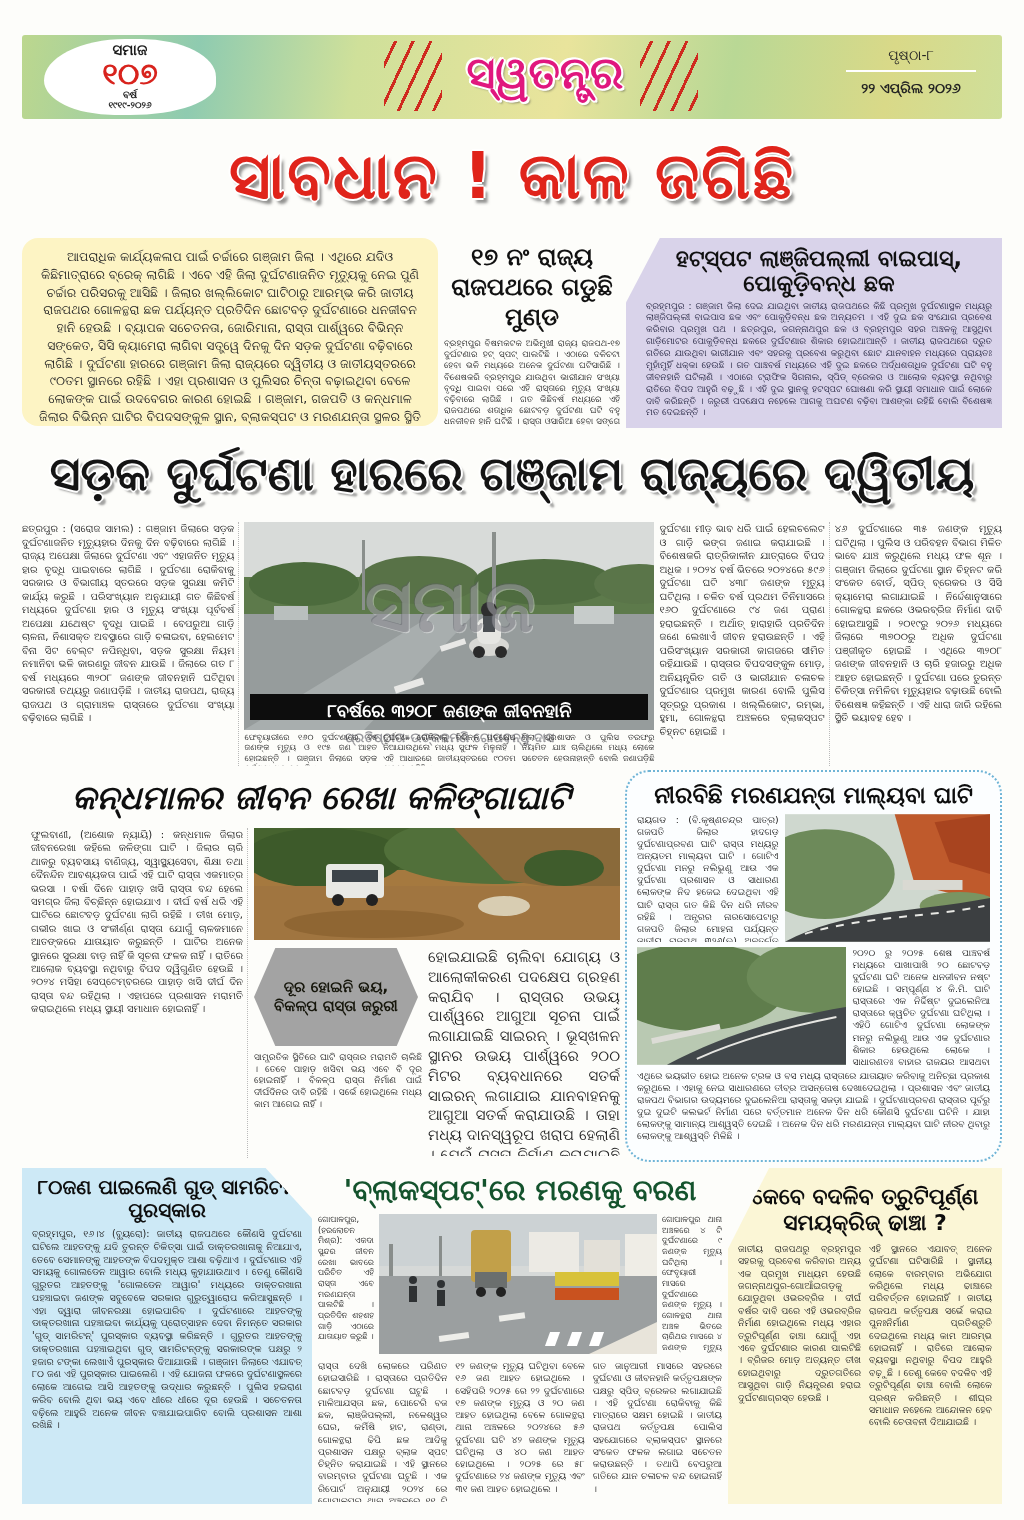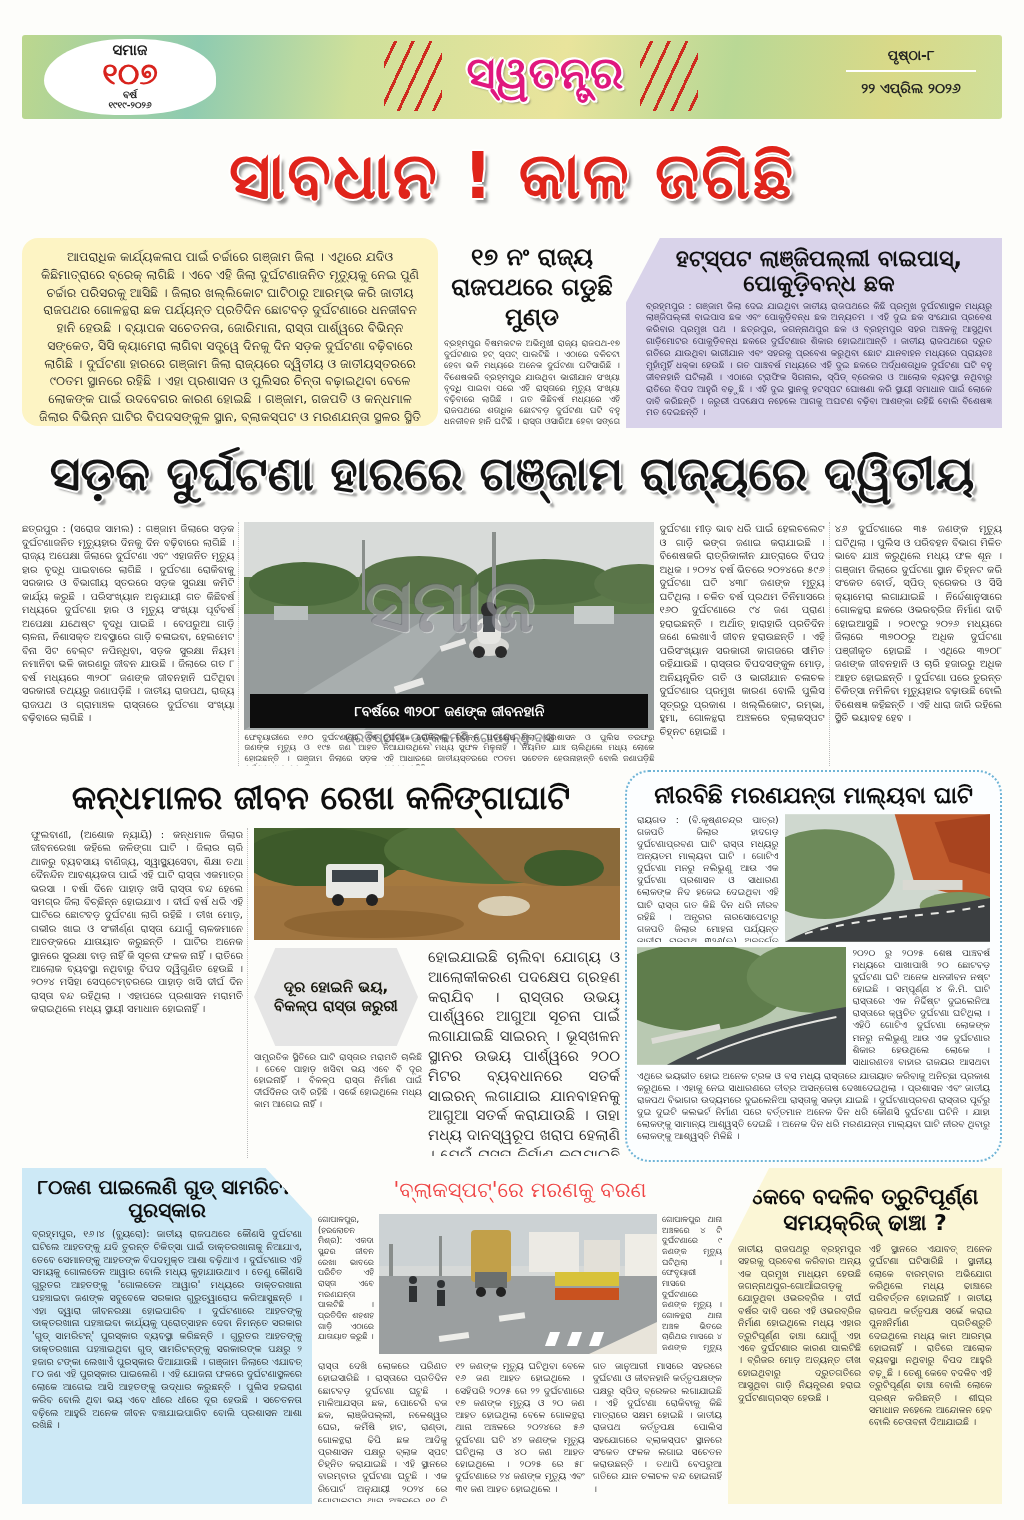--- a/index.html
+++ b/index.html
@@ -18,21 +18,21 @@
   #logo-107{font-size:30px;font-weight:bold;color:#d8231d;line-height:1.05;}
   #logo-varsha{font-size:10px;font-weight:bold;color:#1c1c1c;line-height:1;}
   #logo-years{font-size:9px;font-weight:bold;color:#1c1c1c;}
   .stripes{position:absolute;top:6px;width:58px;height:70px;
     background:repeating-linear-gradient(115deg,transparent 0 9px,#cf2a1f 9px 12px,transparent 12px 16px);}
   #stripes-l{left:362px;} #stripes-r{left:618px;}
   #edition-title{position:absolute;left:428px;top:12px;width:190px;text-align:center;
     font-size:44px;font-weight:bold;color:#e0177e;
     text-shadow:-2px 0 #fff,2px 0 #fff,0 -2px #fff,0 2px #fff,2px 2px #fff,-2px -2px #fff,3px 3px 2px rgba(60,60,60,.45);}
   #banner-right{position:absolute;right:26px;top:12px;width:130px;text-align:center;color:#222;}
-  #page-label{font-size:14px;font-weight:bold;border-bottom:2px solid #fff;padding-bottom:6px;}
+  #page-label{font-size:14px;font-weight:normal;border-bottom:2px solid #fff;padding-bottom:6px;}
   #date-label{font-size:14px;font-weight:bold;padding-top:8px;}
 
   
   #main-headline{left:0;top:126px;width:1024px;height:102px;text-align:center;
     font-size:64px;font-weight:bold;color:#e0241b;line-height:100px;letter-spacing:2px;
     text-shadow:-2px 0 #fff,2px 0 #fff,0 -2px #fff,0 2px #fff,4px 5px 3px rgba(40,40,40,.5);}
 
   
   #intro-box{left:22px;top:238px;width:416px;height:188px;background:#fdf4c4;border-radius:16px;
     padding:10px 14px;box-sizing:border-box;font-size:12.5px;line-height:1.42;text-align:center;color:#262626;}
@@ -48,41 +48,41 @@
   #headline2{left:22px;top:430px;width:980px;height:90px;text-align:center;
     font-size:47px;font-weight:bold;color:#141414;line-height:88px;
     text-shadow:-2px 0 #fff,2px 0 #fff,0 -2px #fff,0 2px #fff,4px 4px 2px rgba(90,90,90,.55);}
 
   
   #row-b{left:22px;top:522px;width:980px;height:244px;display:flex;gap:5px;}
   #row-b .col{font-size:10px;line-height:1.35;text-align:justify;overflow:hidden;}
   #rb-c1{width:216px;border-right:1px dotted #b9b9b9;padding-right:4px;}
   #rb-photo{width:410px;position:relative;}
   #rb-photo svg{display:block;}
-  #rb-caption{position:absolute;left:6px;right:6px;top:172px;height:34px;background:#0d0d0d;color:#fff;
-    font-size:14px;font-weight:bold;text-align:center;line-height:34px;}
+  #rb-caption{position:absolute;left:6px;right:6px;top:172px;height:26px;background:#0d0d0d;color:#fff;
+    font-size:18px;font-weight:bold;text-align:center;line-height:34px;}
   #watermark{position:absolute;left:0;top:40px;width:100%;text-align:center;font-size:74px;font-weight:bold;
     color:rgba(90,90,100,.42);text-shadow:1px 1px 0 rgba(255,255,255,.4);pointer-events:none;}
   #watermark-sub{position:absolute;left:0;top:208px;width:100%;text-align:center;font-size:13px;font-weight:bold;
     color:rgba(70,70,80,.55);pointer-events:none;}
   #rb-mini{position:absolute;left:0;top:210px;width:100%;display:flex;gap:6px;}
   #rb-mini div{flex:1;font-size:8.3px;line-height:1.25;text-align:justify;height:34px;overflow:hidden;}
   #rb-c3{width:168px;border-right:1px dotted #b9b9b9;padding-right:4px;}
   #rb-c4{width:170px;}
 
   
   #row-c{left:22px;top:770px;width:980px;height:392px;}
   #kandhamal{position:absolute;left:0;top:0;width:598px;height:392px;}
-  #kandhamal .t{font-size:33px;font-weight:bold;text-align:center;color:#0e0e0e;height:58px;line-height:56px;}
+  #kandhamal .t{font-size:33px;font-weight:bold;text-align:center;color:#0e0e0e;height:58px;line-height:56px;font-style:italic;}
   #kh-body{display:flex;gap:6px;height:330px;}
   #kh-c1{width:222px;font-size:10px;line-height:1.34;text-align:justify;overflow:hidden;border-right:1px dotted #bbb;padding-right:4px;margin-left:9px;}
   #kh-right{width:366px;}
   #kh-lower{display:flex;gap:6px;margin-top:4px;height:208px;}
   #kh-hexcol{width:168px;}
-  #hexagon{width:164px;height:98px;background:#e5e5e5;clip-path:polygon(13% 0,87% 0,100% 50%,87% 100%,13% 100%,0 50%);
+  #hexagon{width:164px;height:98px;background:#a3a3a3;clip-path:polygon(13% 0,87% 0,100% 50%,87% 100%,13% 100%,0 50%);
     display:flex;align-items:center;justify-content:center;text-align:center;
     font-size:15px;font-weight:bold;color:#15150a;line-height:1.25;padding:0 18px;box-sizing:border-box;
     filter:drop-shadow(0 0 2px #c9b400);}
   #kh-hexcol .b{font-size:9px;line-height:1.3;text-align:justify;height:102px;overflow:hidden;margin-top:6px;}
   #kh-c3{width:192px;font-size:15px;line-height:1.32;text-align:justify;overflow:hidden;}
 
   #malyaba{position:absolute;left:603px;top:0;width:377px;height:392px;background:#fcfeff;
     border:2px dotted #6fb4d6;border-radius:24px;box-sizing:border-box;padding:8px 10px;}
   #malyaba .t{font-size:23px;font-weight:bold;text-align:center;color:#0d0d0d;height:34px;line-height:30px;}
   .mb-row{display:flex;gap:6px;}
@@ -92,21 +92,21 @@
   #mb-bottom{margin-top:5px;font-size:9.3px;line-height:1.3;text-align:justify;height:80px;overflow:hidden;}
 
   
   #row-d{left:22px;top:1168px;width:980px;height:338px;}
   #samaritan{position:absolute;left:0;top:0;width:290px;height:336px;background:#cde9f6;
     clip-path:polygon(0 0,84% 0,100% 15%,100% 100%,0 100%);padding:8px 10px;box-sizing:border-box;}
   #samaritan .t{font-size:20px;font-weight:bold;text-align:center;color:#0d0d0d;line-height:1.15;}
   #samaritan .b{font-size:9.6px;line-height:1.33;text-align:justify;margin-top:6px;height:268px;overflow:hidden;}
 
   #blackspot{position:absolute;left:296px;top:0;width:404px;height:338px;}
-  #blackspot .t{font-size:21px;font-weight:normal;text-align:center;color:#ef4444;height:46px;line-height:44px;}
+  #blackspot .t{font-size:29px;font-weight:bold;text-align:center;color:#14532d;height:46px;line-height:44px;}
   #bs-mid{display:flex;gap:5px;height:140px;}
   #bs-l{width:56px;font-size:8.2px;line-height:1.3;text-align:justify;overflow:hidden;}
   #bs-r{width:60px;font-size:8.2px;line-height:1.3;text-align:justify;overflow:hidden;}
   #bs-photo{width:278px;}
   #bs-below{display:flex;gap:8px;margin-top:6px;height:142px;}
   #bs-below div{flex:1;font-size:9.3px;line-height:1.32;text-align:justify;overflow:hidden;}
 
   #overbridge{position:absolute;left:706px;top:0;width:274px;height:336px;background:#fbf6d6;
     clip-path:polygon(15% 0,100% 0,100% 100%,0 100%,0 24%);padding:16px 10px;box-sizing:border-box;}
   #overbridge .t{font-size:22px;font-weight:bold;text-align:center;color:#0d0d0d;line-height:1.2;}

